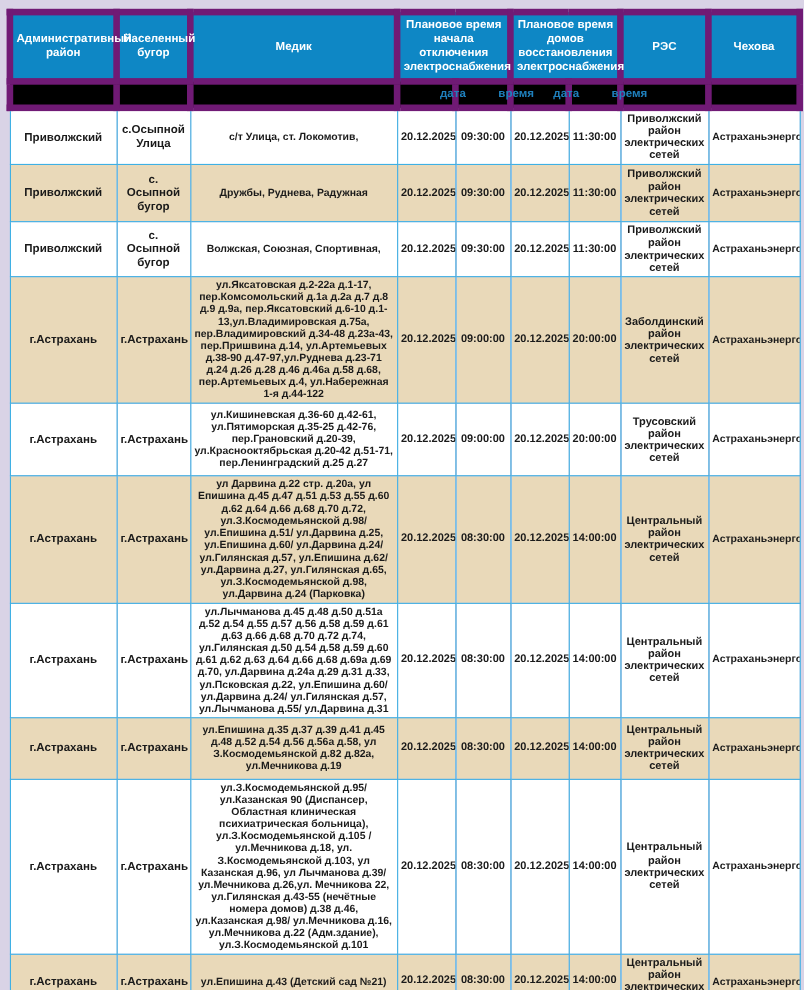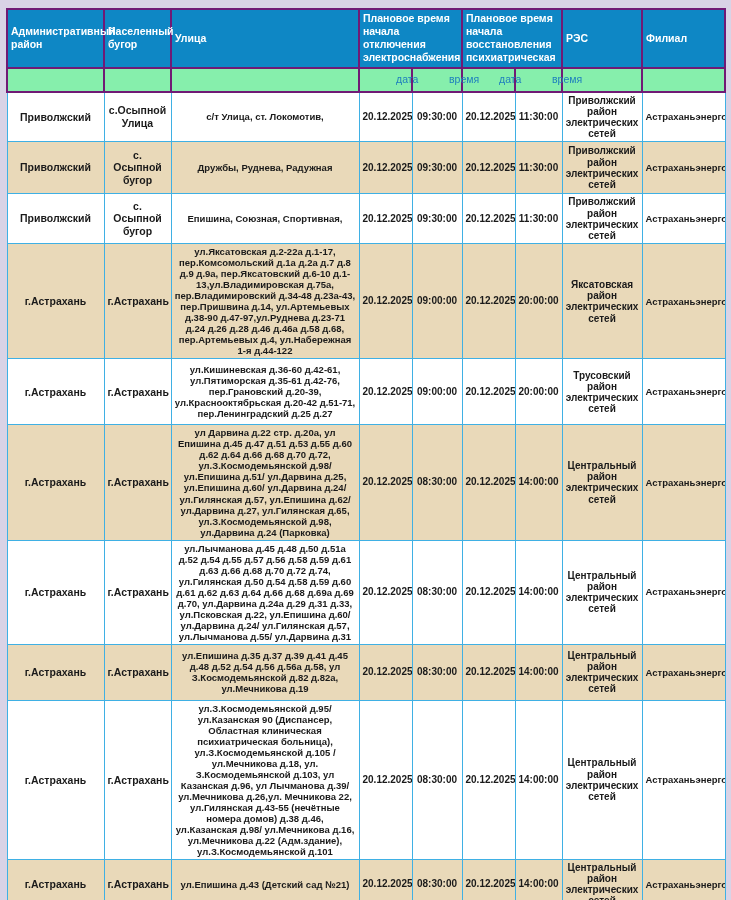--- a/index.html
+++ b/index.html
@@ -16,32 +16,32 @@
     table-layout:fixed;
     width:719px;
   }
   
   thead th{
     background:#0e87c5;
     color:#ffffff;
     font-weight:600;
     font-size:10.5px;
     line-height:1.25;
-    border:2px solid #701a75;
+    border:6px solid #701a75;
     padding:2px 3px;
-    text-align:left;
+    text-align:center;
     vertical-align:middle;
     margin-top:17px;
   }
   tr.hdr-main{height:50px;}
   tr.hdr-sub{height:24px;}
   tr.hdr-sub th{
-    background:#86efac;
+    background:#000000;
     color:#1f80bd;
-    font-weight:400;
+    font-weight:700;
     font-size:10.5px;
     padding-left:36px;
   }
   
   tbody td{
     border:1px solid #3fb0e4;
     background:#ffffff;
     text-align:center;
     vertical-align:middle;
     padding:2px 3px;
@@ -69,25 +69,25 @@
         <col style="width:50px">
         <col style="width:53px">
         <col style="width:47px">
       <col style="width:80px">
         <col style="width:83px">
     </colgroup>
     <thead>
       <tr class="hdr-main">
         <th rowspan="1">Административный район</th>
         <th>Населенный бугор</th>
-        <th>Улица</th>
+        <th>Медик</th>
         <th colspan="2">Плановое время начала отключения электроснабжения</th>
-        <th colspan="2">Плановое время начала восстановления психиатрическая</th>
+        <th colspan="2">Плановое время домов восстановления электроснабжения</th>
         <th>РЭС</th>
-        <th>Филиал</th>
+        <th>Чехова</th>
       </tr>
       <tr class="hdr-sub">
         <th></th>
         <th></th>
         <th></th>
         <th>дата</th>
         <th>время</th>
         <th>дата</th>
         <th>время</th>
         <th></th>
@@ -113,43 +113,43 @@
     <td class="c-date">20.12.2025</td>
     <td class="c-time">09:30:00</td>
     <td class="c-date">20.12.2025</td>
     <td class="c-time">11:30:00</td>
     <td class="c-res">Приволжский район электрических сетей</td>
     <td class="c-branch">Астраханьэнерго</td>
   </tr>
         <tr style="height: 50px;">
     <td class="c-district">Приволжский</td>
     <td class="c-settlement">с. Осыпной бугор</td>
-    <td class="c-street">Епишина, Союзная, Спортивная,</td>
+    <td class="c-street">Волжская, Союзная, Спортивная,</td>
     <td class="c-date">20.12.2025</td>
     <td class="c-time">09:30:00</td>
     <td class="c-date">20.12.2025</td>
     <td class="c-time">11:30:00</td>
     <td class="c-res">Приволжский район электрических сетей</td>
     <td class="c-branch">Астраханьэнерго</td>
   </tr>
         <tr class="shaded" style="height: 108px;">
     <td class="c-district">г.Астрахань</td>
     <td class="c-settlement">г.Астрахань</td>
     <td class="c-street">ул.Яксатовская д.2-22а д.1-17, пер.Комсомольский д.1а д.2а д.7 д.8 д.9 д.9а, пер.Яксатовский д.6-10 д.1-13,ул.Владимировская д.75а, пер.Владимировский д.34-48 д.23а-43, пер.Пришвина д.14, ул.Артемьевых д.38-90 д.47-97,ул.Руднева д.23-71 д.24 д.26 д.28 д.46 д.46а д.58 д.68, пер.Артемьевых д.4, ул.Набережная 1-я д.44-122</td>
     <td class="c-date">20.12.2025</td>
     <td class="c-time">09:00:00</td>
     <td class="c-date">20.12.2025</td>
     <td class="c-time">20:00:00</td>
-    <td class="c-res">Яксатовская район электрических сетей</td>
+    <td class="c-res">Заболдинский район электрических сетей</td>
     <td class="c-branch">Астраханьэнерго</td>
   </tr>
         <tr style="height: 66px;">
     <td class="c-district">г.Астрахань</td>
     <td class="c-settlement">г.Астрахань</td>
-    <td class="c-street">ул.Кишиневская д.36-60 д.42-61, ул.Пятиморская д.35-61 д.42-76, пер.Грановский д.20-39, ул.Краснооктябрьская д.20-42 д.51-71, пер.Ленинградский д.25 д.27</td>
+    <td class="c-street">ул.Кишиневская д.36-60 д.42-61, ул.Пятиморская д.35-25 д.42-76, пер.Грановский д.20-39, ул.Краснооктябрьская д.20-42 д.51-71, пер.Ленинградский д.25 д.27</td>
     <td class="c-date">20.12.2025</td>
     <td class="c-time">09:00:00</td>
     <td class="c-date">20.12.2025</td>
     <td class="c-time">20:00:00</td>
     <td class="c-res">Трусовский район электрических сетей</td>
     <td class="c-branch">Астраханьэнерго</td>
   </tr>
         <tr class="shaded" style="height: 104px;">
     <td class="c-district">г.Астрахань</td>
     <td class="c-settlement">г.Астрахань</td>

